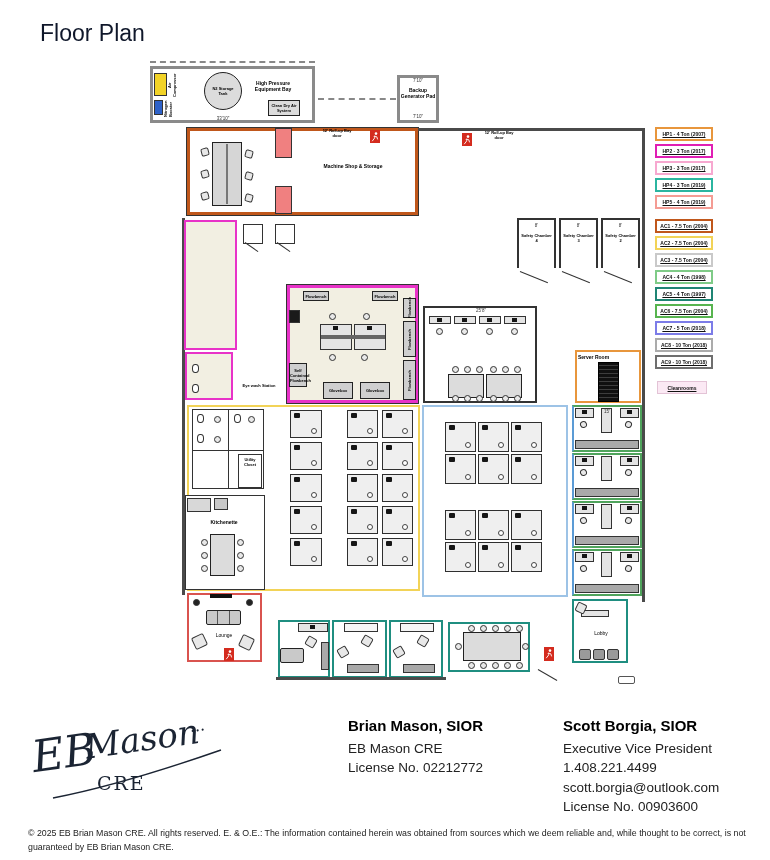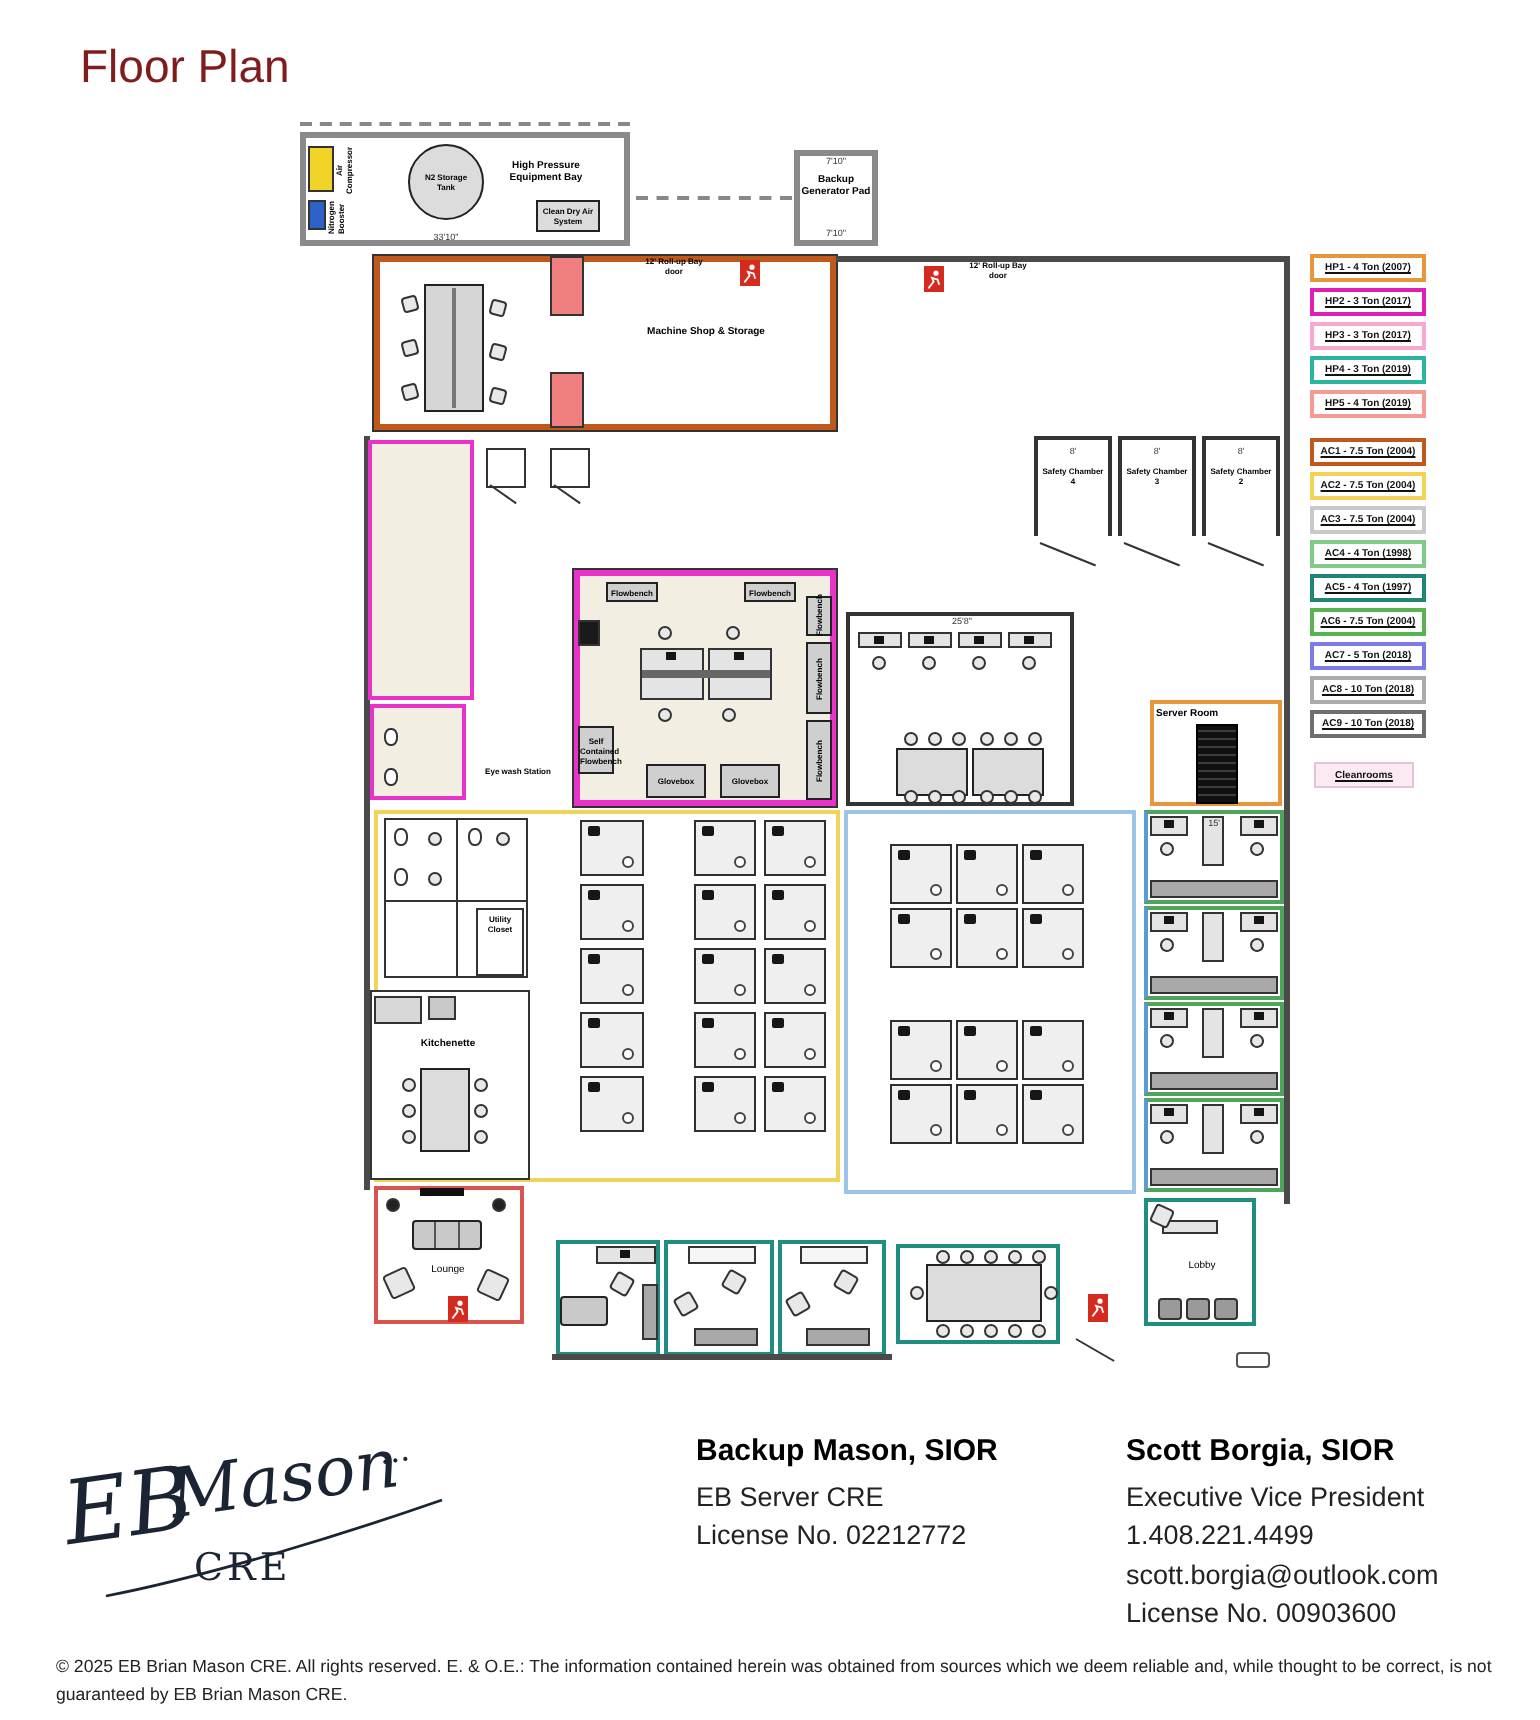--- a/index.html
+++ b/index.html
@@ -1,18 +1,18 @@
 <!DOCTYPE html>
 <html><head>
 <meta charset="utf-8">
 <style>
   html,body{margin:0;padding:0;}
   body{width:770px;height:860px;position:relative;background:#fff;font-family:"Liberation Sans",sans-serif;overflow:hidden;}
   .abs{position:absolute;box-sizing:border-box;}
-  #title{left:40px;top:20px;font-size:23px;color:#7f1d1d;font-weight:400;}
+  #title{left:40px;top:20px;font-size:23px;color:#0f172a;font-weight:400;}
   
   #plan{left:148px;top:58px;width:512px;height:635px;font-size:5px;}
   .room{position:absolute;box-sizing:border-box;border:2px solid #333;background:#fff;}
   .beige{background:#F2EFE2;}
   .wall{position:absolute;background:#4a4a4a;}
   .dashwall{position:absolute;border-top:2px dashed #888;}
   .lbl{position:absolute;font-size:5px;line-height:1.2;text-align:center;color:#000;font-weight:bold;}
   .sm{font-size:4px;}
   .dim{position:absolute;font-size:4.5px;color:#333;text-align:center;font-weight:normal;}
   .vtxt{writing-mode:vertical-rl;transform:rotate(180deg);text-align:center;}
@@ -374,22 +374,22 @@
       <text x="8" y="58" font-family="DejaVu Serif" font-style="italic" font-size="44" fill="#1b2433">EB</text>
       <text x="62" y="52" font-family="DejaVu Serif" font-style="italic" font-size="34" fill="#1b2433">Mason</text>
       <text x="168" y="40" font-family="DejaVu Serif" font-size="16" fill="#1b2433">...</text>
     </g>
     <text x="72" y="90" font-family="DejaVu Serif" font-size="19" letter-spacing="2" fill="#1b2433">CRE</text>
     <path d="M28 98 C 80 88 150 66 196 50" stroke="#1b2433" stroke-width="1.4" fill="none"></path>
   </svg>
 </div>
 
 <div class="contact" style="left:348px;top:716px;">
-  <div class="name">Backup Mason, SIOR</div>
-  <div>EB Server CRE</div>
+  <div class="name">Brian Mason, SIOR</div>
+  <div>EB Mason CRE</div>
   <div>License No. 02212772</div>
 </div>
 <div class="contact" style="left:563px;top:716px;">
   <div class="name">Scott Borgia, SIOR</div>
   <div>Executive Vice President</div>
   <div>1.408.221.4499</div>
   <div>scott.borgia@outlook.com</div>
   <div>License No. 00903600</div>
 </div>
 

